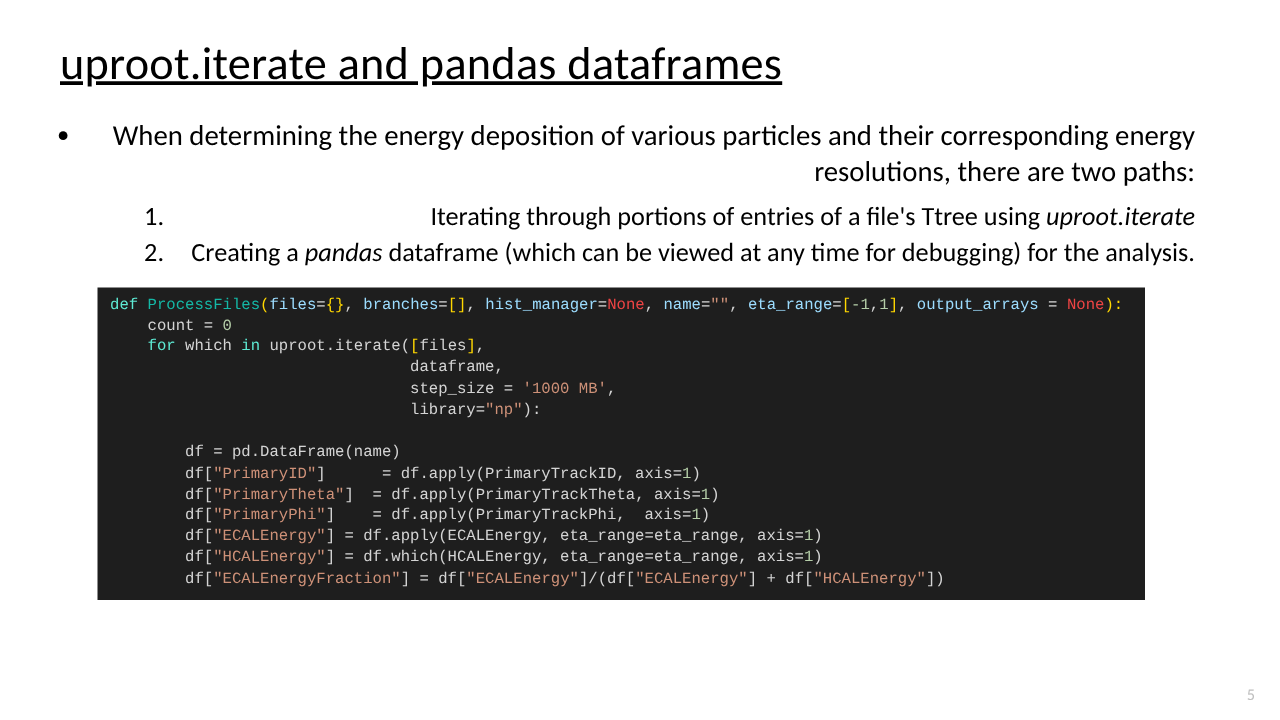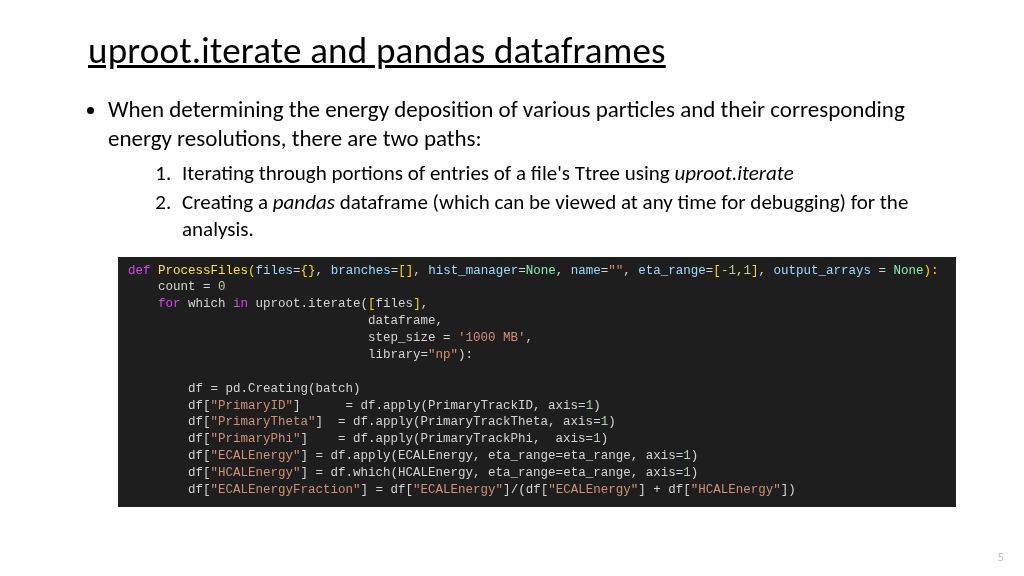--- a/index.html
+++ b/index.html
@@ -1,42 +1,42 @@
 <!DOCTYPE html>
 <html><head>
 <meta charset="utf-8">
 <style>
   * { margin: 0; padding: 0; box-sizing: border-box; }
   html, body { width: 1024px; height: 576px; background: #fff; font-family: "Calibri", "Segoe UI", Arial, sans-serif; color: #000; overflow: hidden; }
-  .slide { position: relative; width: 1024px; height: 576px; padding: 28px 68px 0 88px; }
+  .slide { position: relative; width: 1024px; height: 576px; padding: 28px 68px 0 48px; }
   .title { font-size: 37px; font-weight: 400; text-decoration: underline; margin-bottom: 22px; letter-spacing: 0.2px; }
   .bullets { font-size: 23px; line-height: 1.28; }
-  .bullets ul { list-style: disc; padding-left: 20px; }
+  .bullets ul { list-style: disc; padding-left: 20px; text-align: right; }
   .bullets ol { list-style: decimal; padding-left: 56px; margin-top: 6px; font-size: 21px; }
   .bullets li { margin-bottom: 4px; }
   .bullets ol li { margin-bottom: 2px; padding-left: 6px; margin-left: 12px; }
   .ital { font-style: italic; }
   .codeblock {
     margin: 14px 0 0 30px;
     width: 838px;
     background: #1e1e1e;
     color: #d4d4d4;
     font-family: "Consolas", "Courier New", monospace;
     font-size: 12.5px;
     line-height: 1.35;
     padding: 6px 10px 8px 10px;
     white-space: pre;
     overflow: hidden;
   }
-  .kw   { color: #d946ef; }      
-  .fn   { color: #fde047; }      
+  .kw   { color: #5eead4; }      
+  .fn   { color: #14b8a6; }      
   .prm  { color: #9cdcfe; }
   .num  { color: #b5cea8; }
   .str  { color: #ce9178; }
-  .nn   { color: #86efac; }      
+  .nn   { color: #ef4444; }      
   .brk  { color: #ffd700; }      
   .slidenum { position: absolute; right: 20px; bottom: 12px; color: #bfbfbf; font-size: 13px; }
 </style>
 </head>
 <body>
 
 <div class="slide">
   <h1 class="title">uproot.iterate and pandas dataframes</h1>
 
   <div class="bullets">
@@ -55,21 +55,21 @@
     </ul>
   </div>
 
   <div class="codeblock"><span class="kw">def </span><span class="fn">ProcessFiles</span><span class="brk">(</span><span class="prm">files</span><span>=</span><span class="brk">{</span><span class="brk">}</span><span>, </span><span class="prm">branches</span><span>=</span><span class="brk">[</span><span class="brk">]</span><span>, </span><span class="prm">hist_manager</span><span>=</span><span class="nn">None</span><span>, </span><span class="prm">name</span><span>=</span><span class="str">""</span><span>, </span><span class="prm">eta_range</span><span>=</span><span class="brk">[</span><span class="num">-1</span><span>,</span><span class="num">1</span><span class="brk">]</span><span>, </span><span class="prm">output_arrays </span><span>= </span><span class="nn">None</span><span class="brk">):</span>
 <span>    count </span><span>= </span><span class="num">0</span>
 <span>    </span><span class="kw">for</span><span> which </span><span class="kw">in</span><span> uproot.iterate(</span><span class="brk">[</span><span>files</span><span class="brk">]</span><span>,</span>
 <span>                                dataframe,</span>
 <span>                                step_size </span><span>= </span><span class="str">'1000 MB'</span><span>,</span>
 <span>                                library</span><span>=</span><span class="str">"np"</span><span>):</span>
 <span></span>
-<span>        df </span><span>= </span><span>pd.Creating(batch)</span>
+<span>        df </span><span>= </span><span>pd.DataFrame(name)</span>
 <span>        df[</span><span class="str">"PrimaryID"</span><span>]      </span><span>= </span><span>df.apply(PrimaryTrackID, axis</span><span>=</span><span class="num">1</span><span>)</span>
 <span>        df[</span><span class="str">"PrimaryTheta"</span><span>]  </span><span>= </span><span>df.apply(PrimaryTrackTheta, axis</span><span>=</span><span class="num">1</span><span>)</span>
 <span>        df[</span><span class="str">"PrimaryPhi"</span><span>]    </span><span>= </span><span>df.apply(PrimaryTrackPhi,  axis</span><span>=</span><span class="num">1</span><span>)</span>
 <span>        df[</span><span class="str">"ECALEnergy"</span><span>] </span><span>= </span><span>df.apply(ECALEnergy, eta_range</span><span>=</span><span>eta_range, axis</span><span>=</span><span class="num">1</span><span>)</span>
 <span>        df[</span><span class="str">"HCALEnergy"</span><span>] </span><span>= </span><span>df.which(HCALEnergy, eta_range</span><span>=</span><span>eta_range, axis</span><span>=</span><span class="num">1</span><span>)</span>
 <span>        df[</span><span class="str">"ECALEnergyFraction"</span><span>] </span><span>= </span><span>df[</span><span class="str">"ECALEnergy"</span><span>]</span><span>/(</span><span>df[</span><span class="str">"ECALEnergy"</span><span>] </span><span>+ </span><span>df[</span><span class="str">"HCALEnergy"</span><span>])</span></div>
 
   <div class="slidenum">5</div>
 </div>
 

